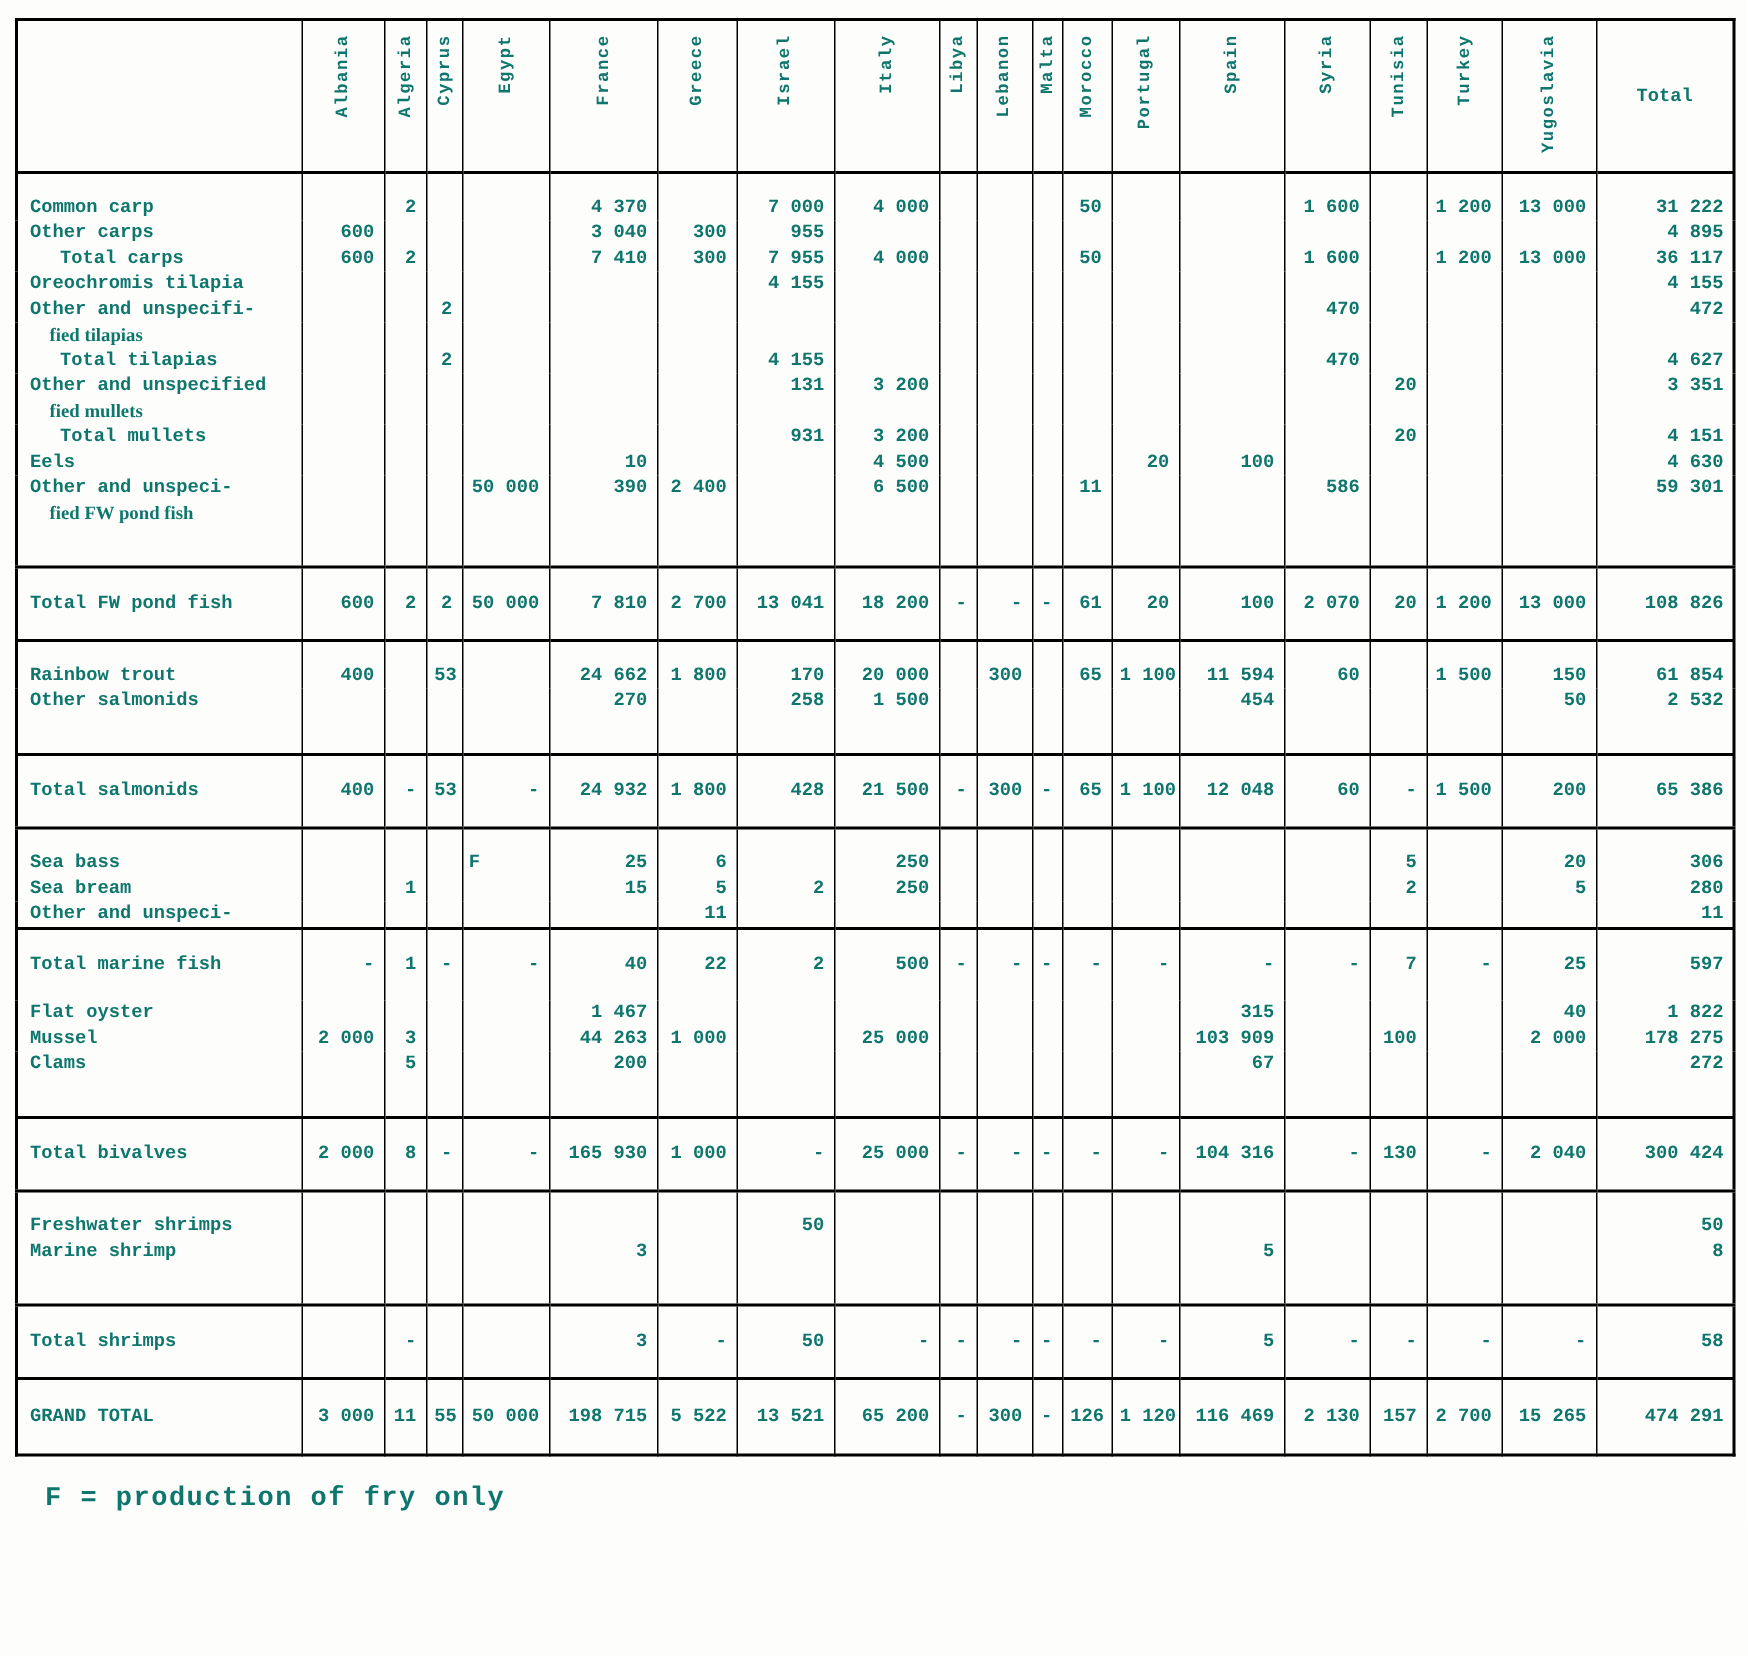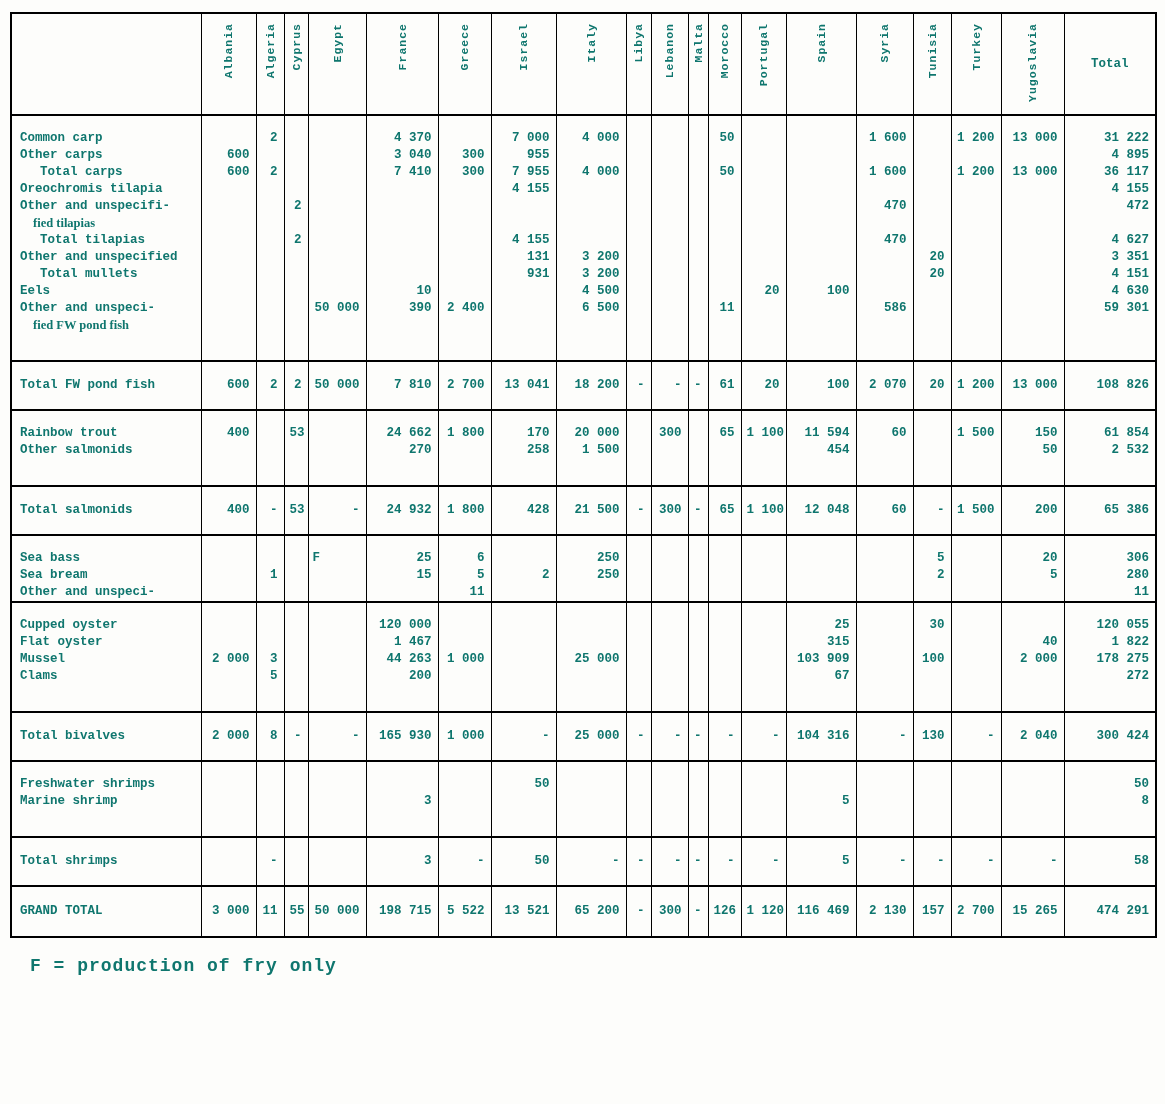--- a/index.html
+++ b/index.html
@@ -292,20 +292,42 @@
           <td class="val"></td>
           <td class="val"></td>
           <td class="val"></td>
           <td class="val"></td>
           <td class="val">20</td>
           <td class="val"></td>
           <td class="val"></td>
           <td class="val">3 351</td>
         </tr>
         <tr class="">
+          <td class="label ind1">fied mullets</td>
+          <td class="val"></td>
+          <td class="val"></td>
+          <td class="val"></td>
+          <td class="val"></td>
+          <td class="val"></td>
+          <td class="val"></td>
+          <td class="val"></td>
+          <td class="val"></td>
+          <td class="val"></td>
+          <td class="val"></td>
+          <td class="val"></td>
+          <td class="val"></td>
+          <td class="val"></td>
+          <td class="val"></td>
+          <td class="val"></td>
+          <td class="val"></td>
+          <td class="val"></td>
+          <td class="val"></td>
+          <td class="val"></td>
+        </tr>
+        <tr class="">
           <td class="label ind2">Total mullets</td>
           <td class="val"></td>
           <td class="val"></td>
           <td class="val"></td>
           <td class="val"></td>
           <td class="val"></td>
           <td class="val"></td>
           <td class="val">931</td>
           <td class="val">3 200</td>
           <td class="val"></td>
@@ -533,41 +555,41 @@
           <td class="val"></td>
           <td class="val"></td>
           <td class="val"></td>
           <td class="val"></td>
           <td class="val"></td>
           <td class="val"></td>
           <td class="val"></td>
           <td class="val"></td>
           <td class="val">11</td>
         </tr>
-        <tr class="sec-first">
-          <td class="label">Cupped oyster</td>
-          <td class="val"></td>
-          <td class="val"></td>
-          <td class="val"></td>
-          <td class="val"></td>
-          <td class="val">120 000</td>
-          <td class="val"></td>
-          <td class="val"></td>
-          <td class="val"></td>
-          <td class="val"></td>
-          <td class="val"></td>
-          <td class="val"></td>
-          <td class="val"></td>
-          <td class="val"></td>
+        <tr class="band">
+          <td class="label">Total marine fish</td>
+          <td class="val">-</td>
+          <td class="val">1</td>
+          <td class="val">-</td>
+          <td class="val">-</td>
+          <td class="val">40</td>
+          <td class="val">22</td>
+          <td class="val">2</td>
+          <td class="val">500</td>
+          <td class="val">-</td>
+          <td class="val">-</td>
+          <td class="val">-</td>
+          <td class="val">-</td>
+          <td class="val">-</td>
+          <td class="val">-</td>
+          <td class="val">-</td>
+          <td class="val">7</td>
+          <td class="val">-</td>
           <td class="val">25</td>
-          <td class="val"></td>
-          <td class="val">30</td>
-          <td class="val"></td>
-          <td class="val"></td>
-          <td class="val">120 055</td>
+          <td class="val">597</td>
         </tr>
         <tr class="">
           <td class="label">Flat oyster</td>
           <td class="val"></td>
           <td class="val"></td>
           <td class="val"></td>
           <td class="val"></td>
           <td class="val">1 467</td>
           <td class="val"></td>
           <td class="val"></td>

